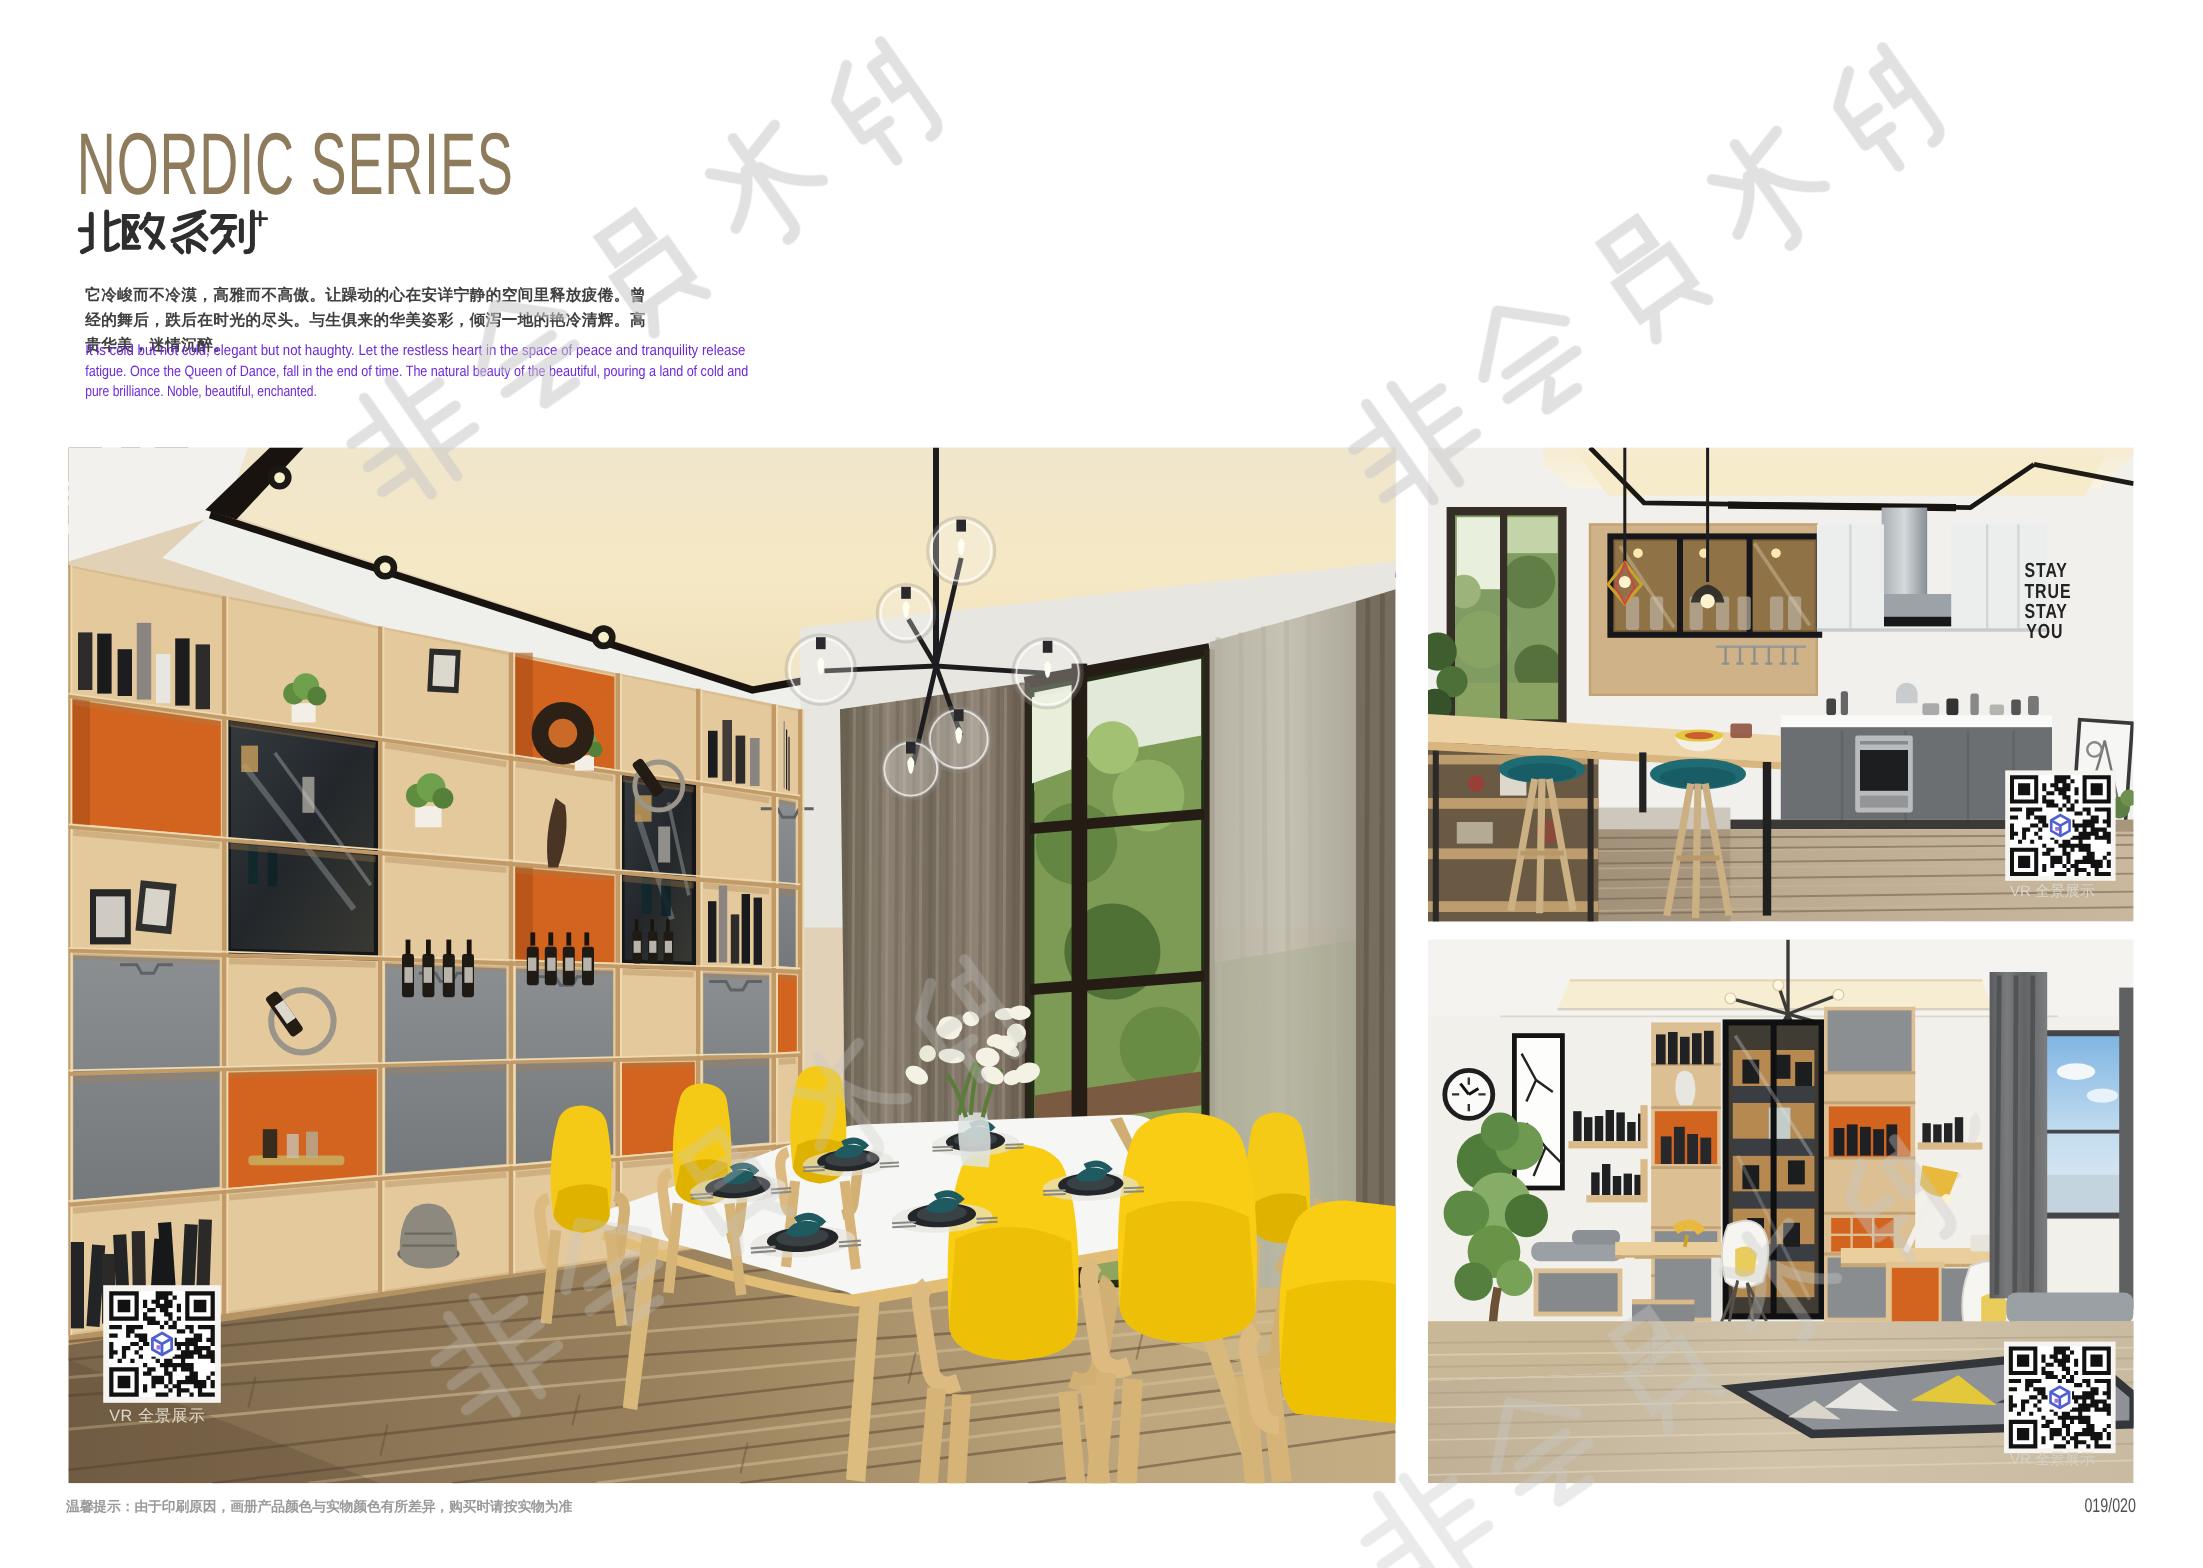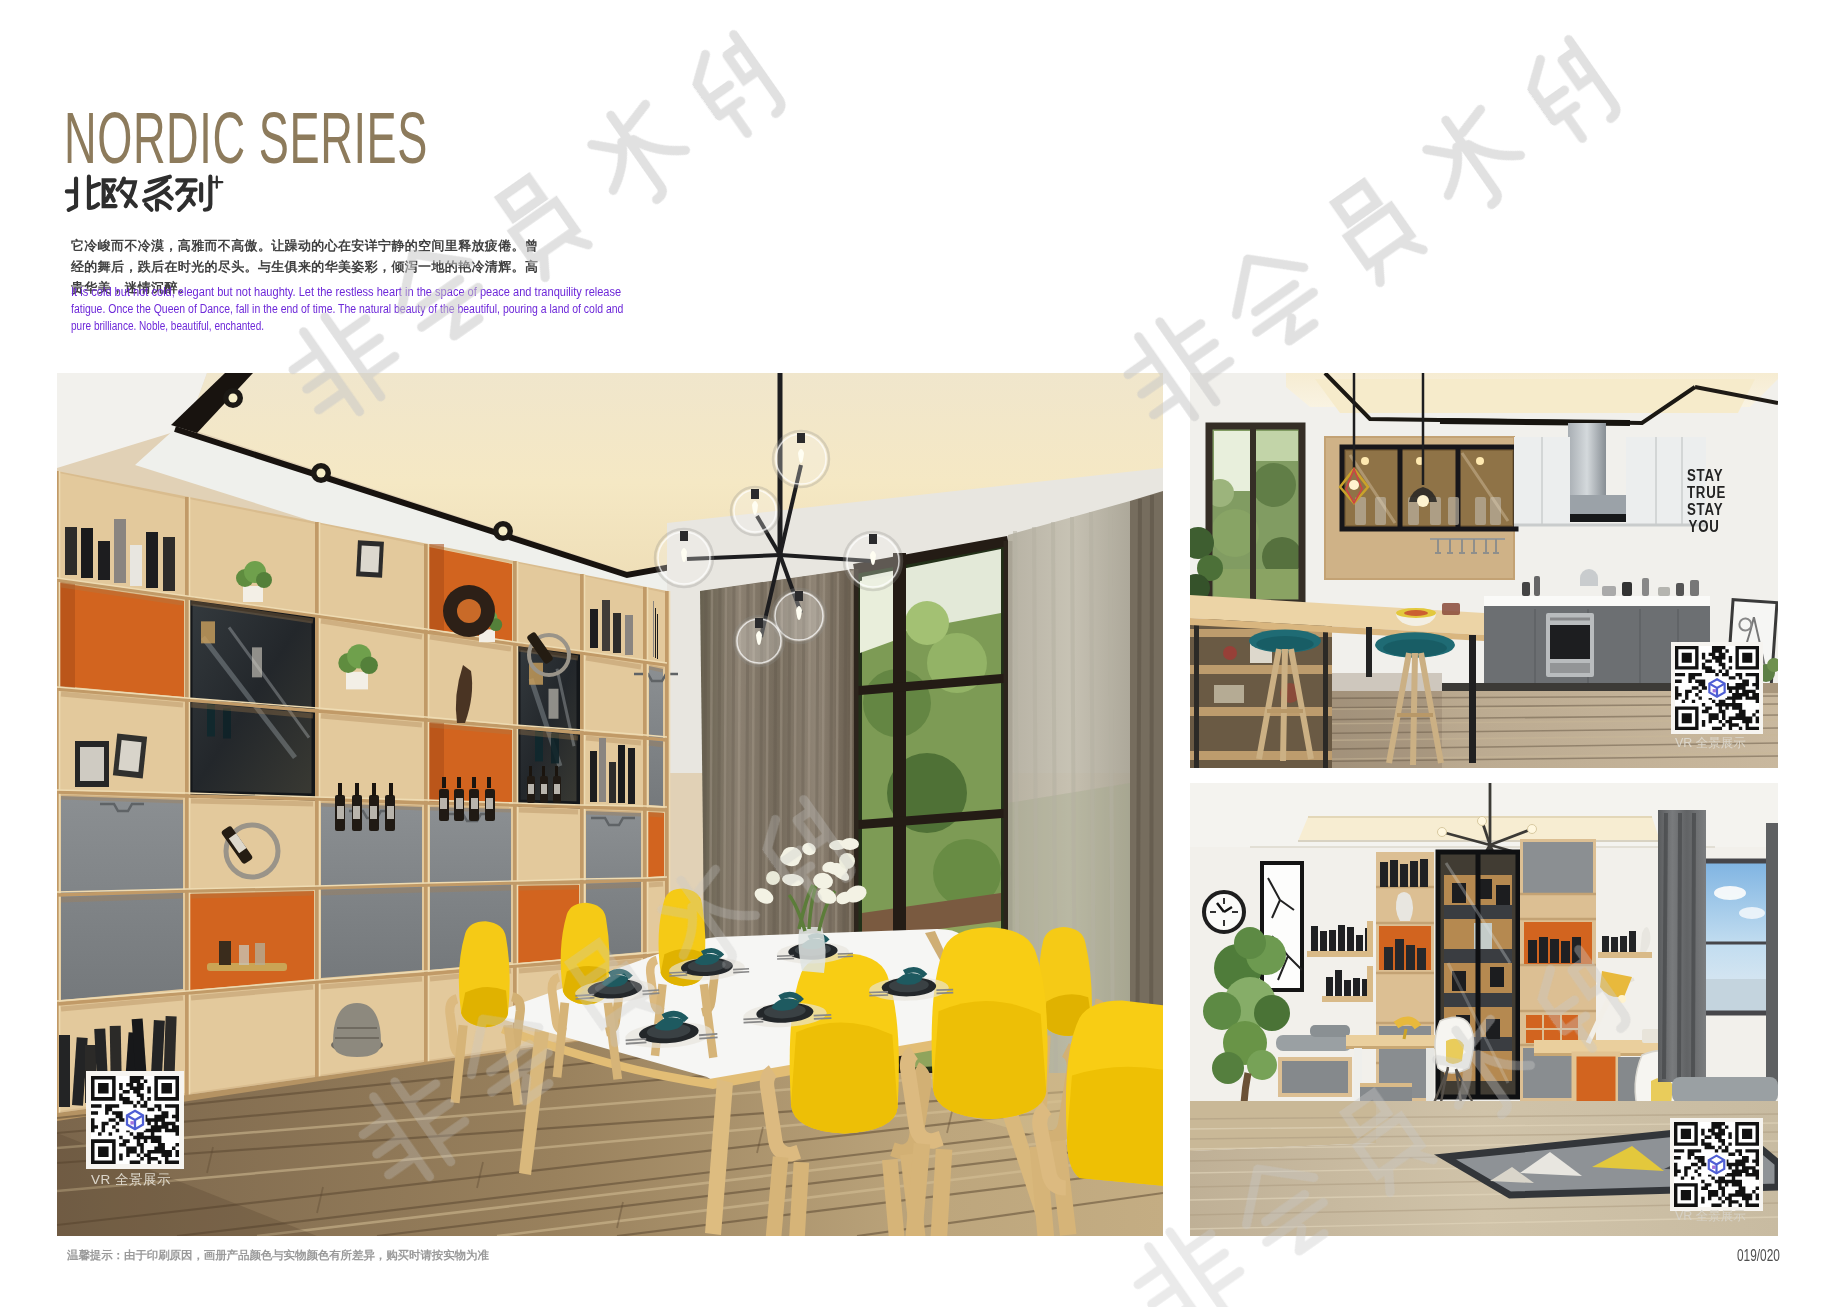--- a/index.html
+++ b/index.html
@@ -1186,21 +1186,21 @@
 
 <g transform="translate(484,339)">
       <rect x="-4" y="-4" width="93" height="93" fill="#f6f4f0"></rect>
       <use href="#qrm" transform="scale(0.85)"></use>
     </g>
 
 <text x="485" y="437" font-size="12.5" fill="#d6d2c8" opacity="0.95" font-family="Liberation Sans, sans-serif">VR 全景展示</text>
 
 </svg>
 
-<div class="abs" style="left:55px;top:1248px;font-size:11.5px;color:#9a9a9a;letter-spacing:-0.1px;font-weight:bold;margin-left:12px;">温馨提示：由于印刷原因，画册产品颜色与实物颜色有所差异，购买时请按实物为准</div>
+<div class="abs" style="left:55px;top:1248px;font-size:11.5px;color:#9a9a9a;letter-spacing:-0.1px;font-weight:bold;">温馨提示：由于印刷原因，画册产品颜色与实物颜色有所差异，购买时请按实物为准</div>
 
 <div class="abs" style="left:1737px;top:1246px;font-size:16.5px;color:#4e4e4e;transform-origin:0 0;transform:scaleX(0.72);">019/020</div>
 
 <svg class="abs" style="left:0;top:0;pointer-events:none;" width="1836" height="1307" viewBox="0 0 1836 1307">
 <defs>
 <g id="wm" fill="none" stroke-linecap="round">
 
   <g transform="translate(0,0)">
    <path d="M38,5 V95 M62,5 V95 M10,28 H38 M10,50 H38 M8,72 H38 M62,28 H92 M62,50 H92 M62,72 H94"></path>
   </g>

